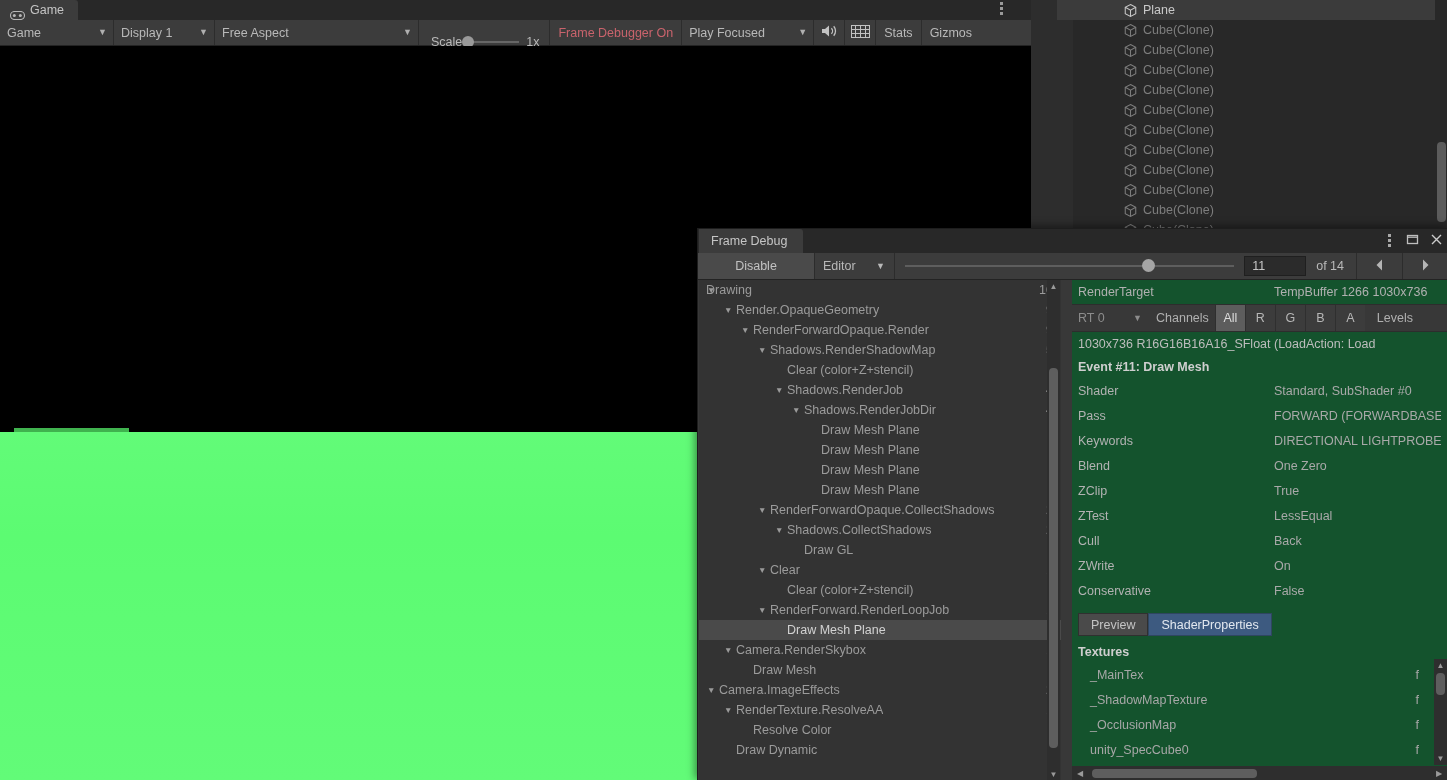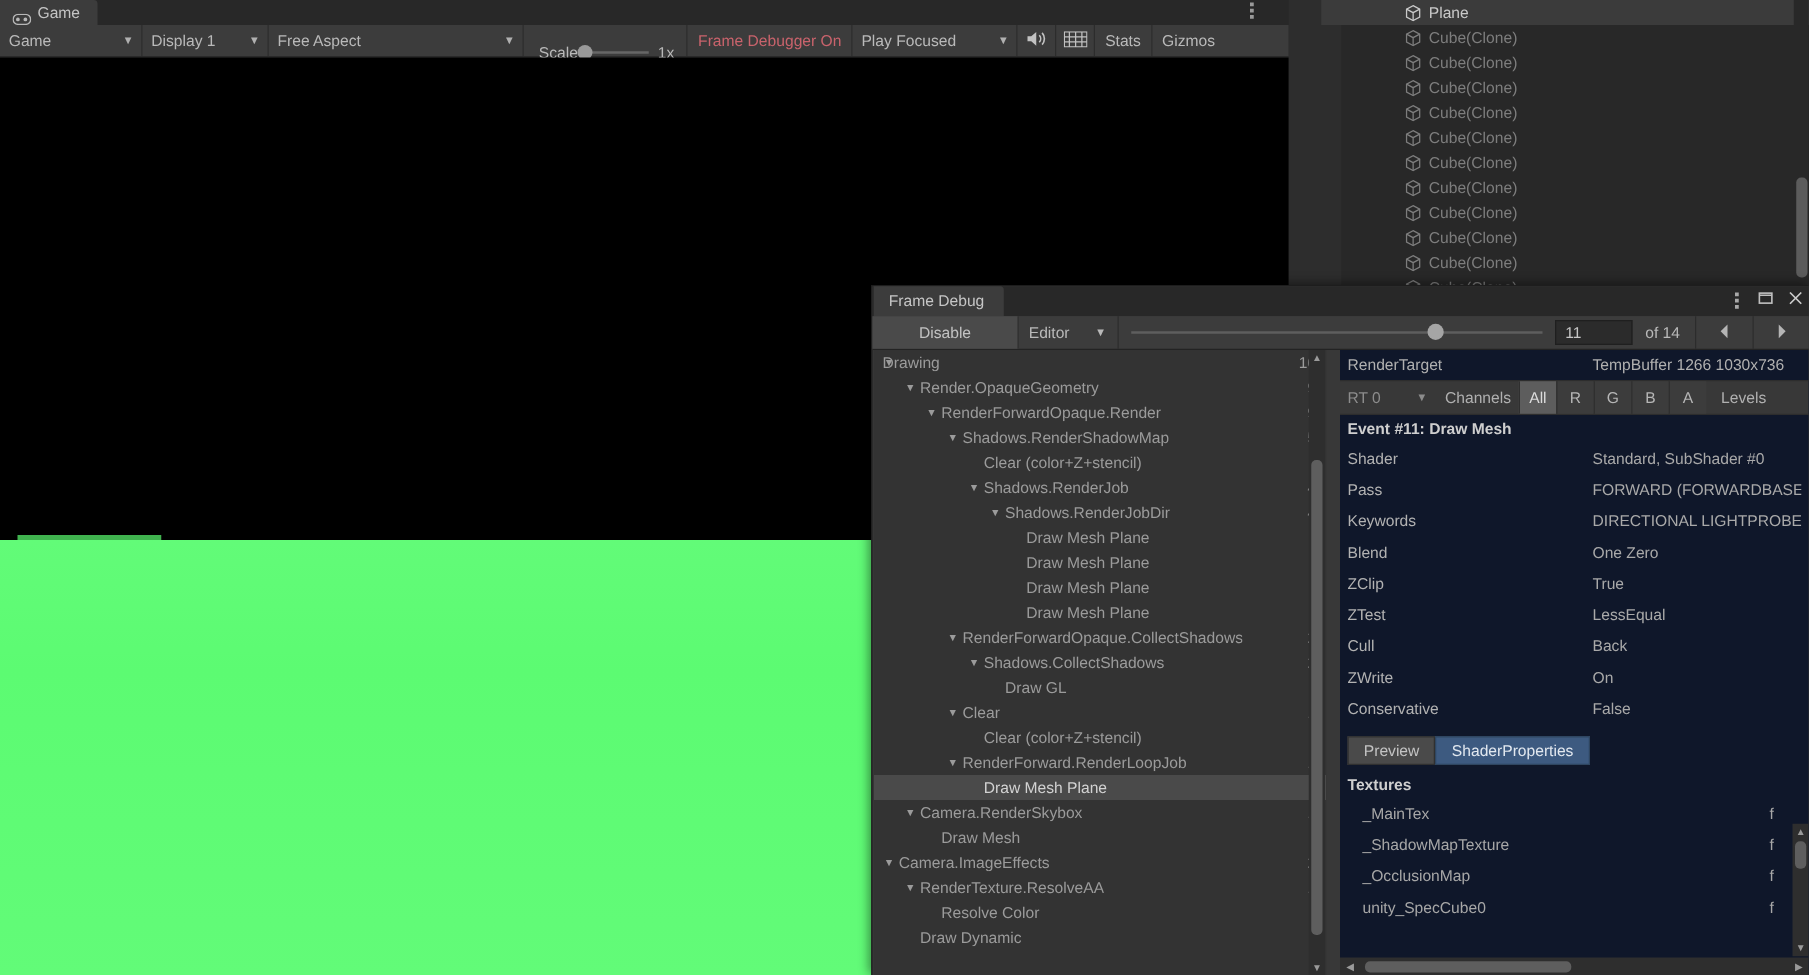--- a/index.html
+++ b/index.html
@@ -368,21 +368,21 @@
     display: flex; align-items: center; justify-content: center;
     color: #9a9a9a; font-size: 8px;
   }
 
   
   #fd-details {
     position: absolute;
     left: 374px; top: 51px;
     width: 375px;
     height: 501px;
-    background: #0f172a;
+    background: #14532d;
     overflow: hidden;
   }
   .det-row {
     height: 25px;
     display: flex;
     align-items: center;
     font-size: 12.5px;
     color: #b0b0b0;
     padding: 0 6px;
     box-sizing: border-box;
@@ -887,20 +887,21 @@
         <div id="det-channel-buttons" style="display:flex">
             <div class="ch-btn on">All</div>
             <div class="ch-btn">R</div>
             <div class="ch-btn">G</div>
             <div class="ch-btn">B</div>
             <div class="ch-btn">A</div>
           </div>
         <div class="ch-label" style="padding-left:12px">Levels</div>
       </div>
 
+      <div id="det-format">1030x736 R16G16B16A16_SFloat (LoadAction: Load</div>
       <div id="det-eventtitle">Event #11: Draw Mesh</div>
 
       <div id="det-proplist">
           <div class="det-row">
             <span class="k">Shader</span>
             <span class="v">Standard, SubShader #0</span>
           </div>
           <div class="det-row">
             <span class="k">Pass</span>
             <span class="v">FORWARD (FORWARDBASE)</span>

